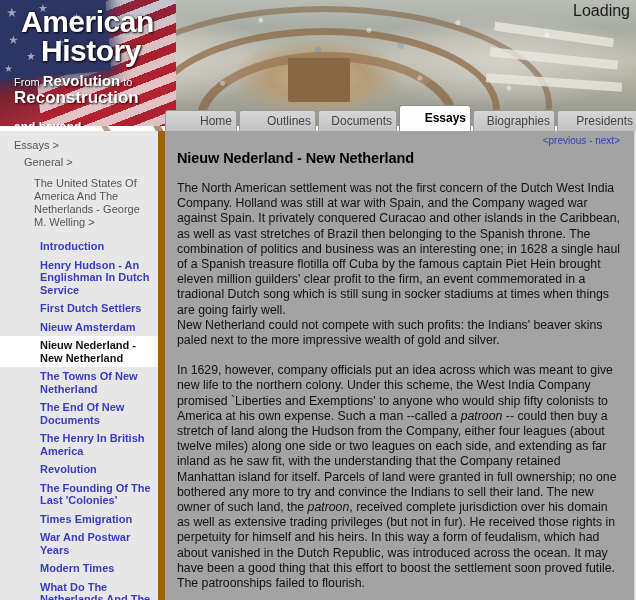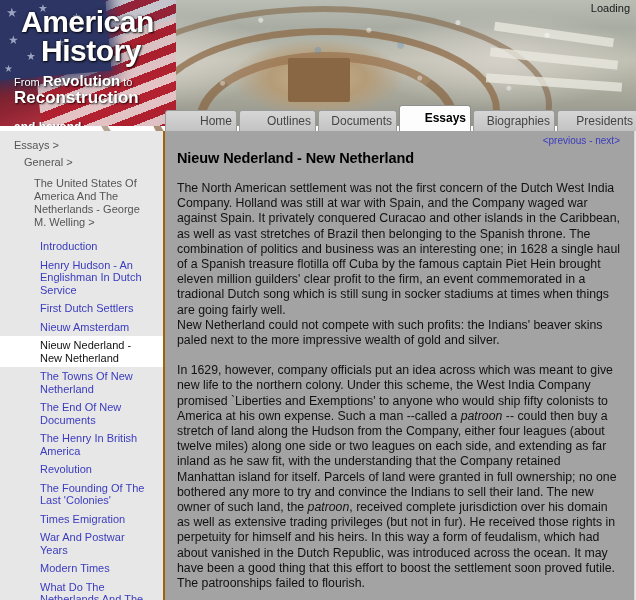--- a/index.html
+++ b/index.html
@@ -132,21 +132,21 @@
     white-space: nowrap;
   }
   #sub1 { left: 14px; top: 72px; font-size: 11px; }
   #sub1 b { font-size: 15px; }
   #sub2 { left: 14px; top: 88px; font-size: 17px; font-weight: bold; }
   #sub3 { left: 14px; top: 120px; font-size: 12px; font-weight: bold; }
 
   #loading-label {
     position: absolute;
     right: 6px; top: 2px;
-    font-size: 11px;
+    font-size: 16px;
     color: #1a1a1a;
     font-family: "Liberation Sans", sans-serif;
   }
 
   
   #tabbar {
     position: absolute;
     left: 165px;
     top: 105px;
     height: 26px;
@@ -193,21 +193,21 @@
     height: 469px;
     display: flex;
     background: #fff;
   }
 
   
   #sidebar {
     width: 165px;
     flex: 0 0 165px;
     background: #e7e7e7;
-    border-right: 2px solid #a16207;
+    border-right: 7px solid #a16207;
     box-sizing: border-box;
     padding-top: 6px;
     font-size: 11px;
     position: relative;
   }
   .crumb {
     color: #555;
     font-size: 11px;
     line-height: 13px;
     padding: 2px 4px 2px 0;
@@ -216,23 +216,24 @@
   .crumb-1 { margin-left: 24px; margin-top: 0; }
   .crumb-2 { margin-left: 34px; margin-top: 4px; padding-right: 8px; }
 
   #nav-list {
     margin-top: 6px;
     list-style: none;
     padding: 0;
     margin-left: 0;
   }
   #nav-list li {
-    padding: 3px 18px 3px 40px;
+    padding: 3px 6px 3px 40px;
     line-height: 12.5px;
     cursor: pointer;
+    font-weight: bold;
   }
   #nav-list li a {
     color: #3b3bbf;
     text-decoration: none;
     font-size: 11px;
   }
   #nav-list li.current {
     background: #ffffff;
     margin-right: 0;
   }

